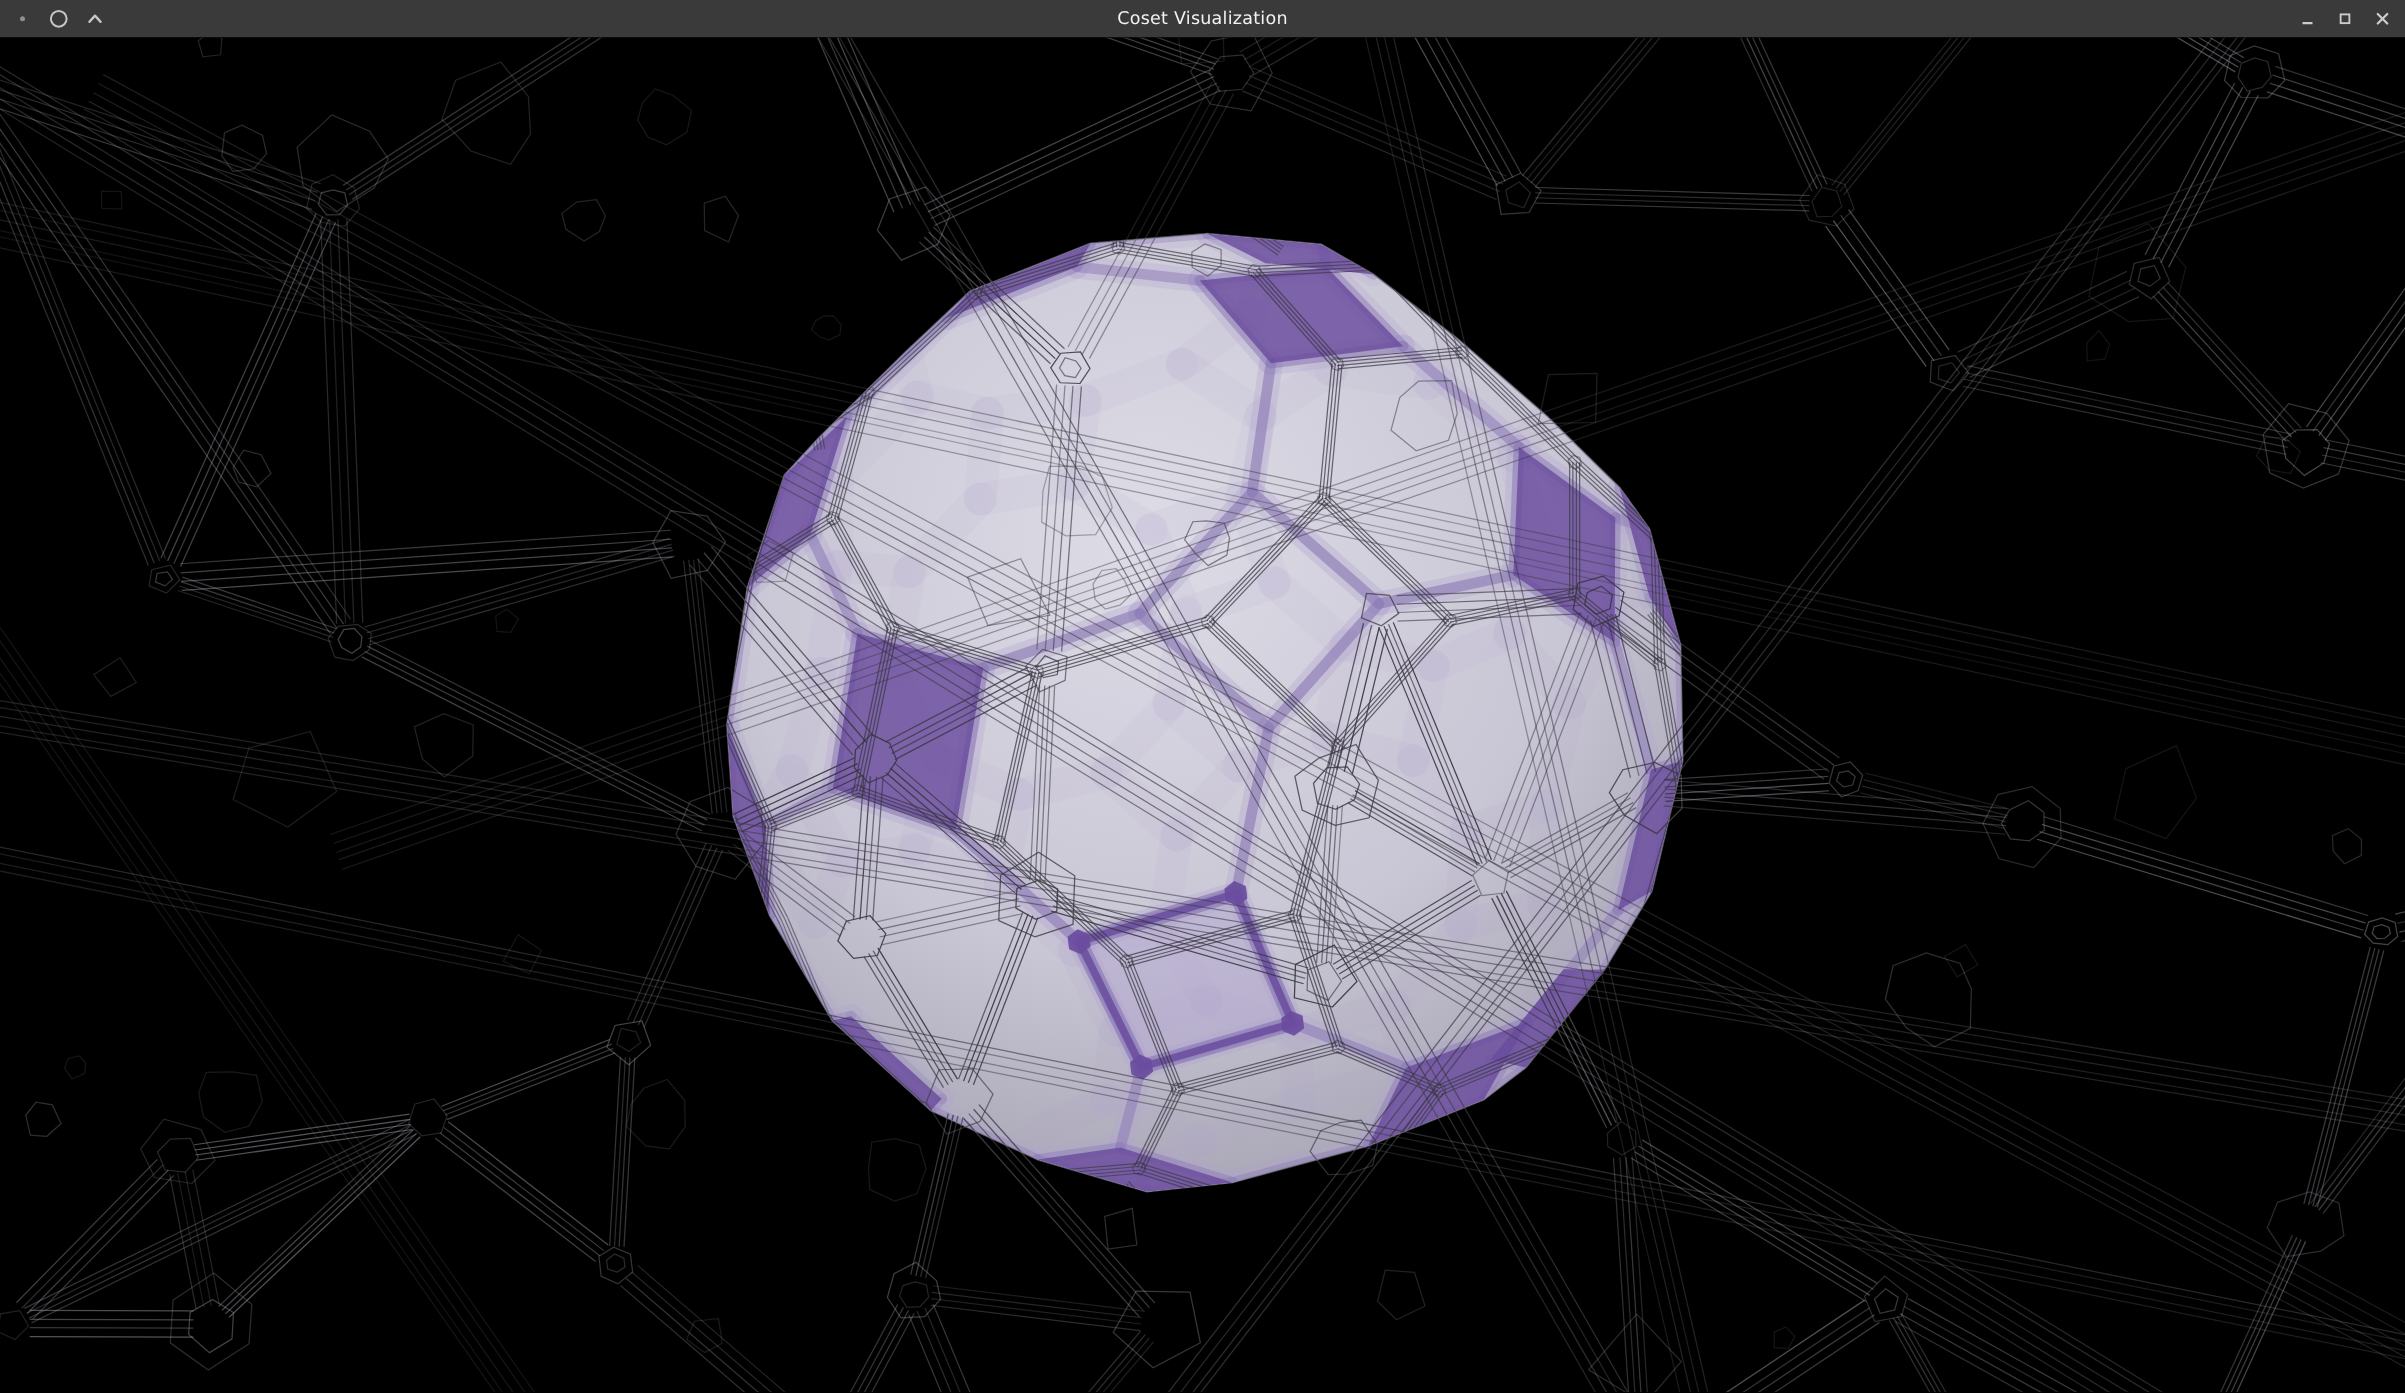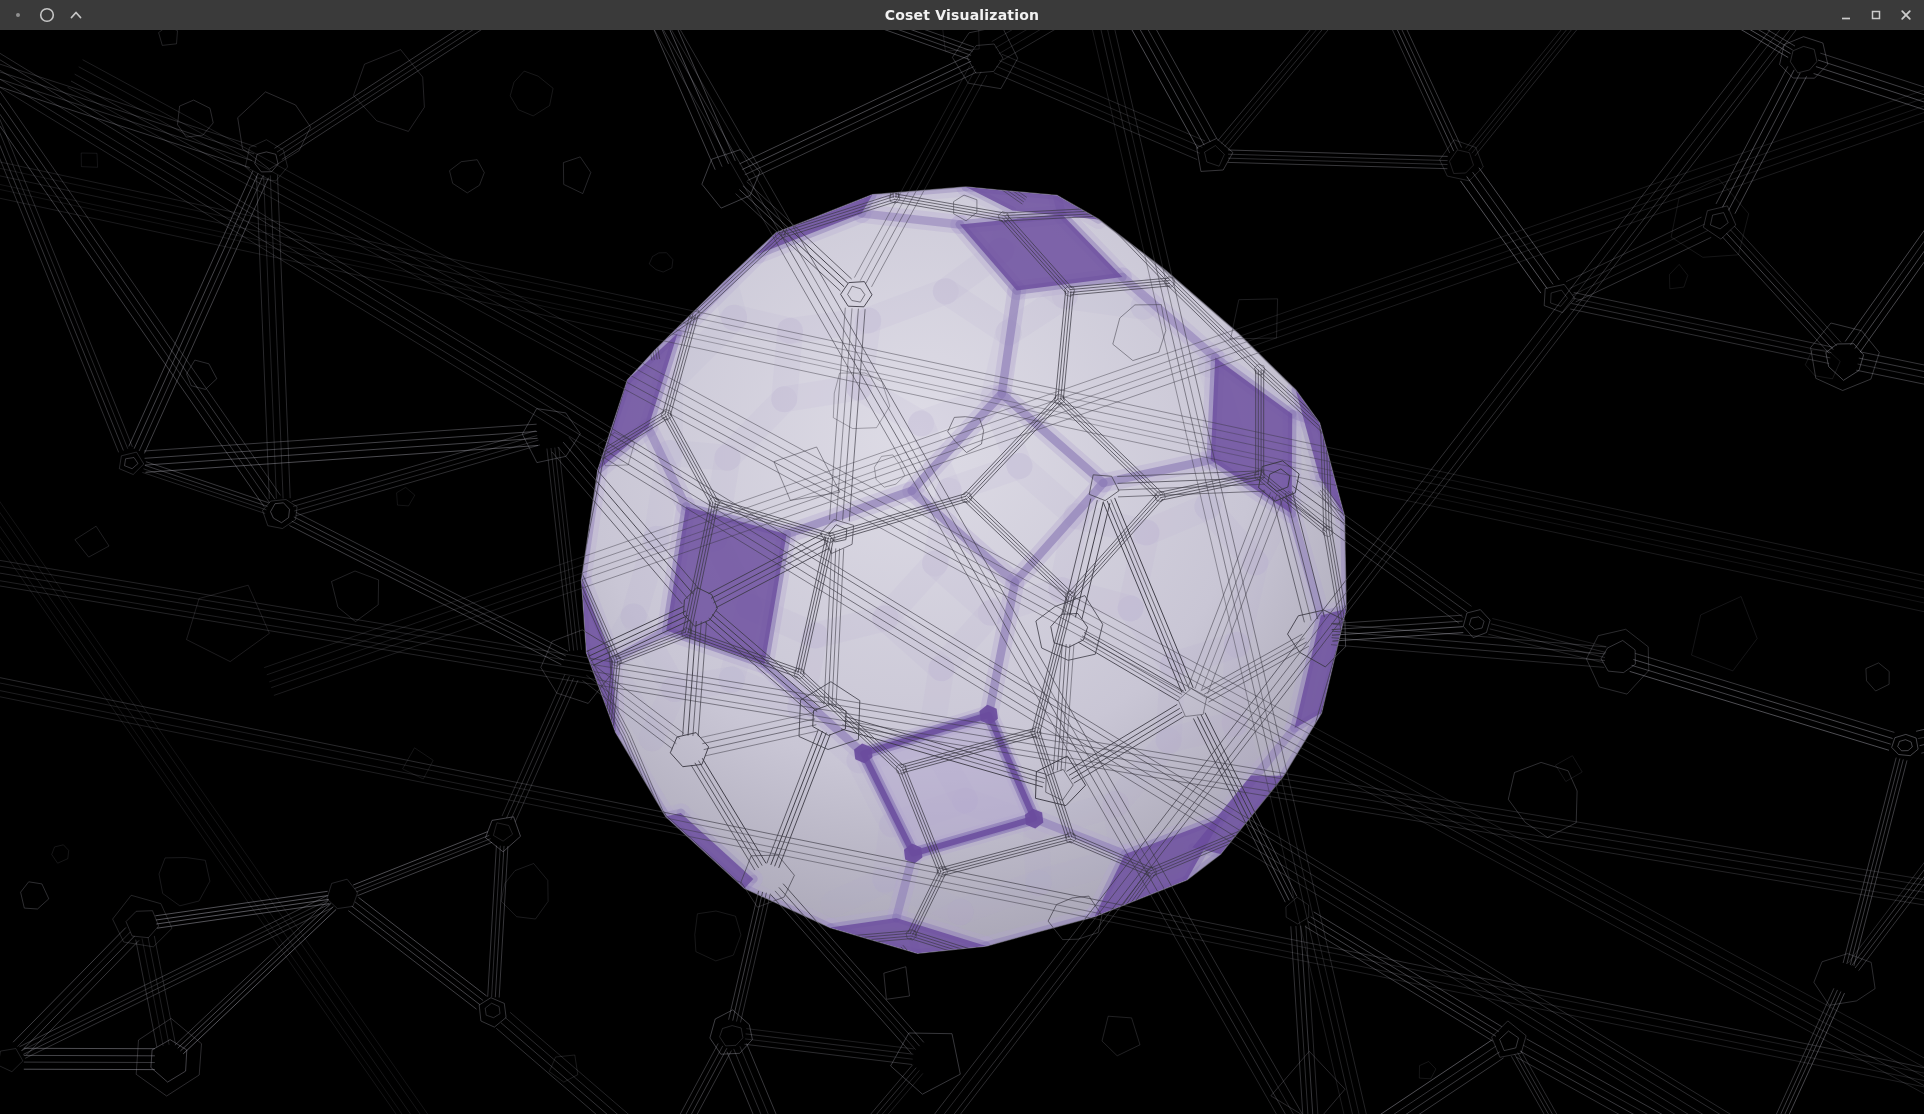--- a/index.html
+++ b/index.html
@@ -3,21 +3,21 @@
 <meta charset="utf-8">
 <style>
   *{box-sizing:border-box}
   html,body{margin:0;padding:0;background:#000}
   body{width:1924px;height:1114px;overflow:hidden;font-family:"DejaVu Sans","Liberation Sans",sans-serif}
   .window{width:1924px;height:1114px;display:flex;flex-direction:column;background:#000}
   .titlebar{height:30px;flex:0 0 30px;background:var(--titlebar-bg,#3a3a3a);position:relative;
             display:flex;align-items:center;user-select:none}
   .tb-left{position:absolute;left:10px;top:0;height:100%;display:flex;align-items:center;gap:13px}
   .tb-title{position:absolute;left:0;right:0;text-align:center;color:var(--titlebar-text,#f2f2f2);
-            font-size:14px;font-weight:bold;letter-spacing:.2px;line-height:30px}
+            font-size:14px;font-weight:normal;letter-spacing:.2px;line-height:30px}
   .tb-right{position:absolute;right:4px;top:0;height:100%;display:flex;align-items:center;gap:2px}
   .wbtn{width:28px;height:26px;background:transparent;border:0;padding:0;margin:0;
         display:flex;align-items:center;justify-content:center;color:var(--control-icon,#cccccc);cursor:pointer}
   .tb-icon{display:flex;align-items:center;justify-content:center;color:#c6c6c6}
   .viewport{flex:1 1 auto;position:relative;background:#000;overflow:hidden}
   svg{display:block}
 </style>
 </head>
 <body>
 

